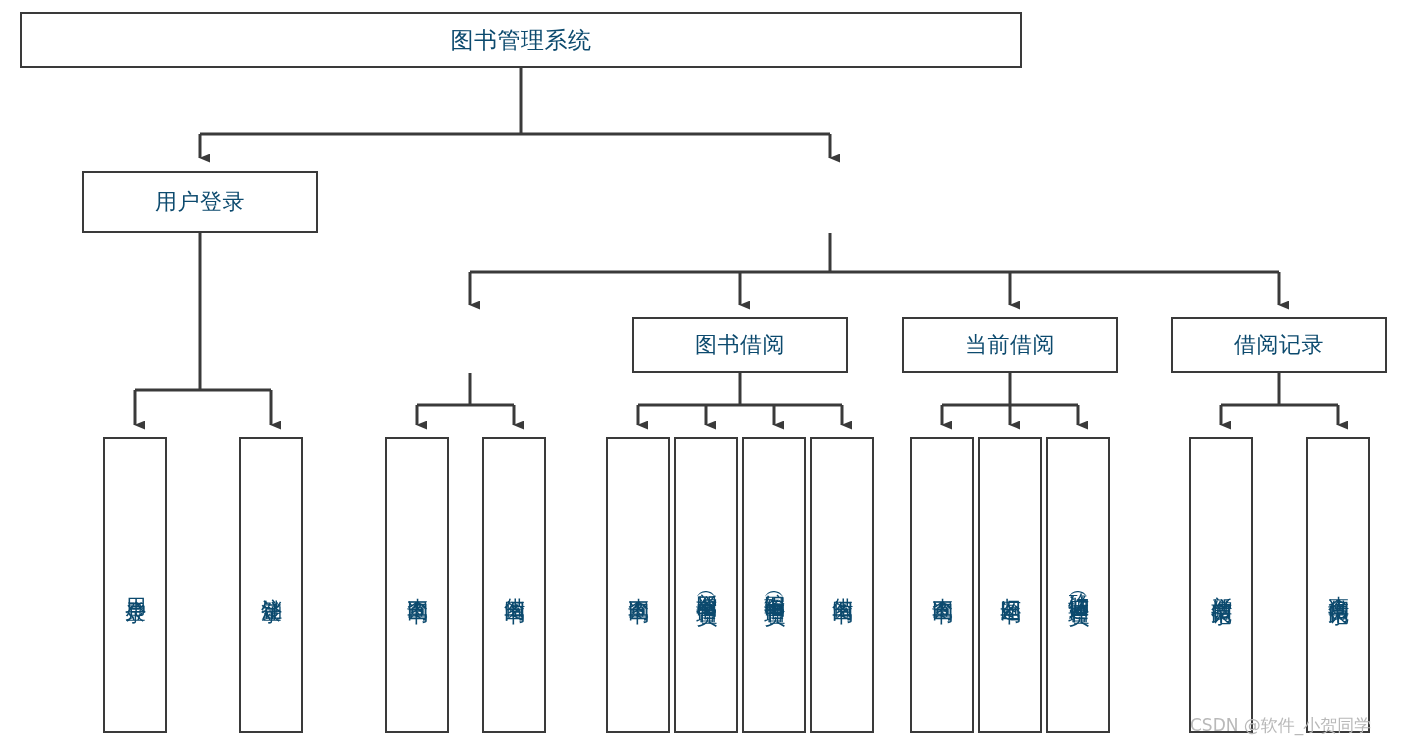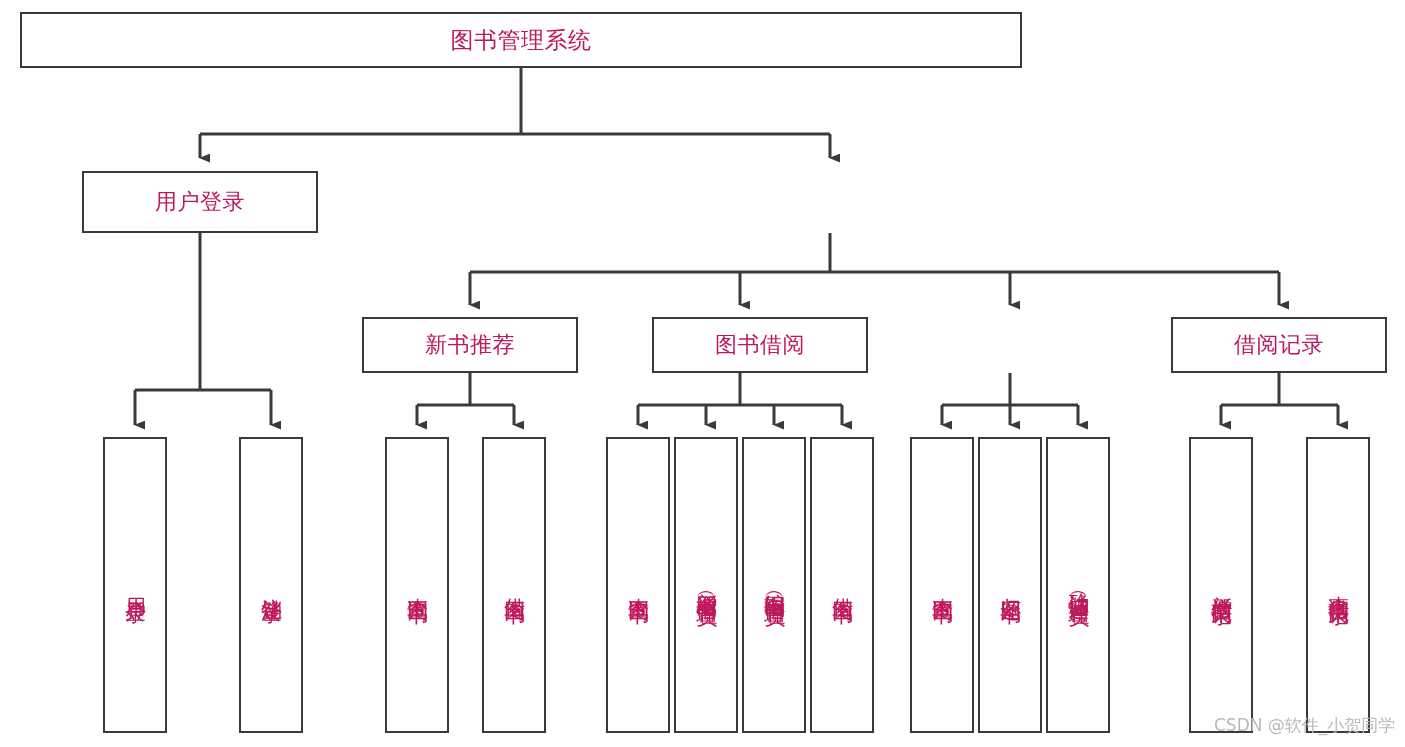--- a/index.html
+++ b/index.html
@@ -33,21 +33,21 @@
     border: 2.5px solid #3a3a3a;
     display: flex;
     align-items: center;
     justify-content: center;
     color: #2b2b2b;
   }
   .node-label {
     display: block;
     text-align: center;
     line-height: 1.08;
-    color: #be185d;
+    color: #0c4a6e;
     letter-spacing: 0.5px;
   }
   
   .node.horiz .node-label {
     font-size: 22px;
     writing-mode: horizontal-tb;
   }
   .node.title .node-label {
     font-size: 23px;
   }
@@ -130,28 +130,28 @@
 
   <div class="node horiz title" style="left:20px; top:12px; width:1002px; height:56px;">
     <span class="node-label">图书管理系统</span>
   </div>
 
   <div class="node horiz" style="left:82px; top:171px; width:236px; height:62px;">
     <span class="node-label">用户登录</span>
   </div>
 
 
-  <div class="node horiz" style="left:362px; top:317px; width:216px; height:56px;">
-    <span class="node-label">新书推荐</span>
-  </div>
-
-  <div class="node horiz" style="left:632px; top:317px; width:216px; height:56px;margin-left:20px;">
+
+  <div class="node horiz" style="left:632px; top:317px; width:216px; height:56px;">
     <span class="node-label">图书借阅</span>
   </div>
 
+  <div class="node horiz" style="left:902px; top:317px; width:216px; height:56px;">
+    <span class="node-label">当前借阅</span>
+  </div>
 
   <div class="node horiz" style="left:1171px; top:317px; width:216px; height:56px;justify-content:center;">
     <span class="node-label">借阅记录</span>
   </div>
 
   <div class="node vert" style="left:103px; top:437px; width:64px; height:296px;">
     <span class="node-label">用户登录</span>
   </div>
 
   <div class="node vert" style="left:239px; top:437px; width:64px; height:296px;">
@@ -195,15 +195,15 @@
   </div>
 
   <div class="node vert" style="left:1189px; top:437px; width:64px; height:296px;">
     <span class="node-label">新增借阅记录</span>
   </div>
 
   <div class="node vert" style="left:1306px; top:437px; width:64px; height:296px;">
     <span class="node-label">查询借阅记录</span>
   </div>
 
-  <div class="watermark" style="left:1190px; top:714px;margin-left:24px;">CSDN @软件_小贺同学</div>
+  <div class="watermark" style="left:1190px; top:714px;">CSDN @软件_小贺同学</div>
 
 </div>
 
 </body></html>

